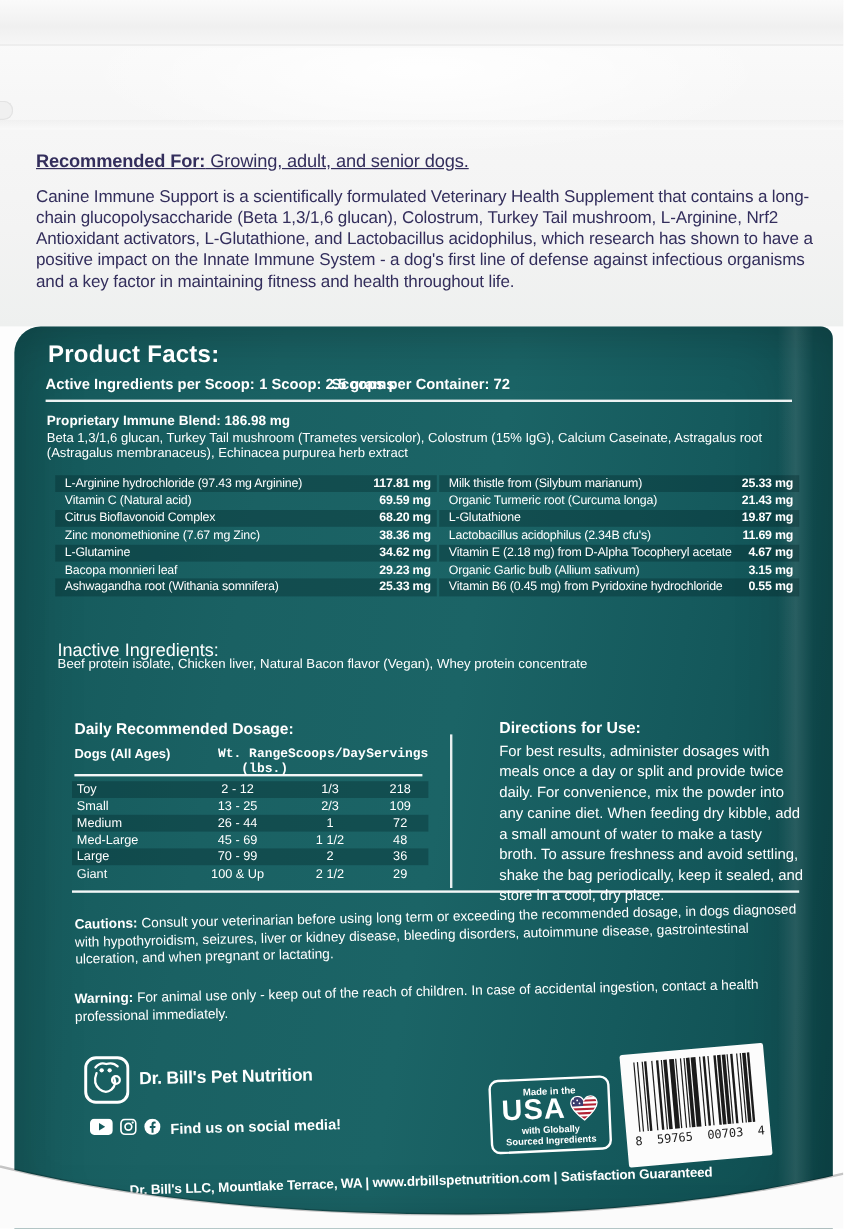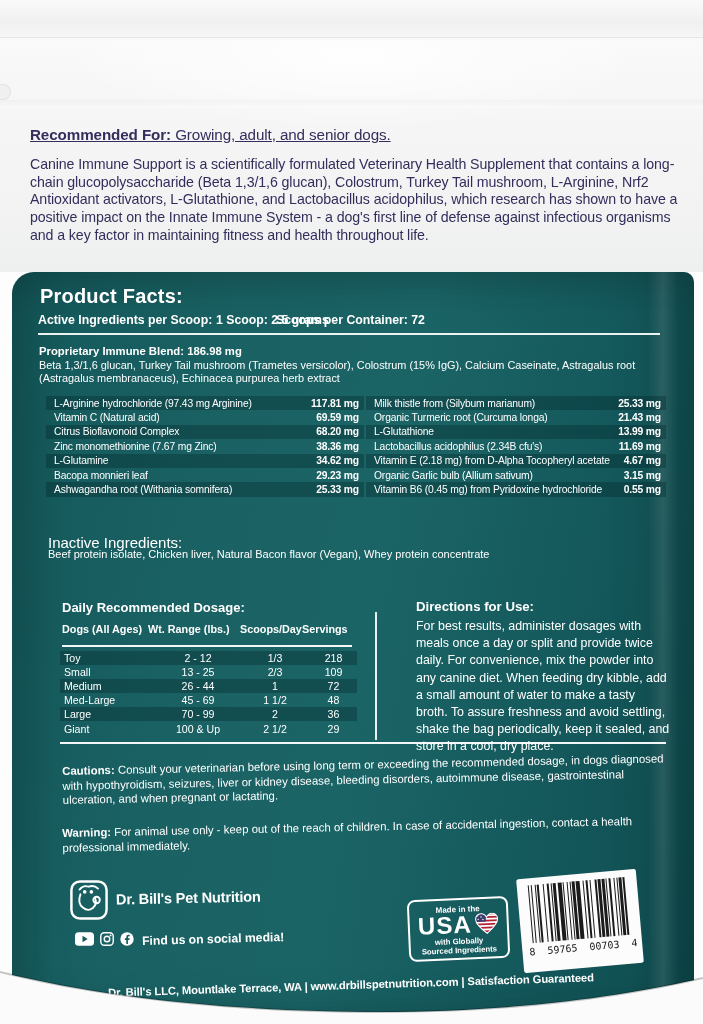--- a/index.html
+++ b/index.html
@@ -52,21 +52,21 @@
   .ing-right { left:354px; width:300px; }
   .ing-row { height:14.4px; display:flex; justify-content:space-between; align-items:center;
     padding:0 5px 0 8px; font-size:10.3px; letter-spacing:-0.15px; white-space:nowrap; }
   .ing-row.stripe { background:rgba(0,30,32,.30); }
   .ing-amt { font-weight:600; margin-left:6px; }
   .inactive-label { left:36px; top:262px; font-weight:400; font-size:15px; }
   .inactive-text { left:36px; top:276px; width:600px; font-size:11px; }
   .dos-title { left:50px; top:328px; font-weight:700; font-size:13px; }
   .dos-head { left:50px; top:351px; width:295px; display:grid;
     grid-template-columns:86px 92px 62px 55px; font-weight:700; font-size:10.8px; }
-  .dos-head span:nth-child(n+2){ text-align:left; }
+  .dos-head span:nth-child(n+2){ text-align:right;font-family:Liberation Mono, monospace; }
   .dos-underline { left:50px; top:373px; width:290px; height:1.6px; background:rgba(255,255,255,.95); }
   .dos-body { left:48px; top:379px; width:297px; }
   .dos-row { height:14.1px; display:grid; grid-template-columns:88px 92px 62px 55px;
     align-items:center; font-size:10.6px; padding-left:4px; }
   .dos-row.stripe { background:rgba(0,30,32,.30); }
   .dos-row .dc1,.dos-row .dc2,.dos-row .dc3 { text-align:center; }
   .dos-bottomline { left:48px; top:470px; width:606px; height:2.2px; background:rgba(255,255,255,.95); }
   .vdiv { left:363px; top:340px; width:1.6px; height:128px; background:rgba(255,255,255,.9); }
   .dir-title { left:404px; top:327px; font-weight:700; font-size:13.2px; }
   .dir-text { left:404px; top:346px; width:254px; font-size:12.4px; line-height:17.2px; }
@@ -167,21 +167,21 @@
         <div class="ing-row stripe">
           <span class="ing-name">Milk thistle from (Silybum marianum)</span>
           <span class="ing-amt">25.33 mg</span>
         </div>
         <div class="ing-row">
           <span class="ing-name">Organic Turmeric root (Curcuma longa)</span>
           <span class="ing-amt">21.43 mg</span>
         </div>
         <div class="ing-row stripe">
           <span class="ing-name">L-Glutathione</span>
-          <span class="ing-amt">13.99 mg</span>
+          <span class="ing-amt">19.87 mg</span>
         </div>
         <div class="ing-row">
           <span class="ing-name">Lactobacillus acidophilus (2.34B cfu's)</span>
           <span class="ing-amt">11.69 mg</span>
         </div>
         <div class="ing-row stripe">
           <span class="ing-name">Vitamin E (2.18 mg) from D-Alpha Tocopheryl acetate</span>
           <span class="ing-amt">4.67 mg</span>
         </div>
         <div class="ing-row">

